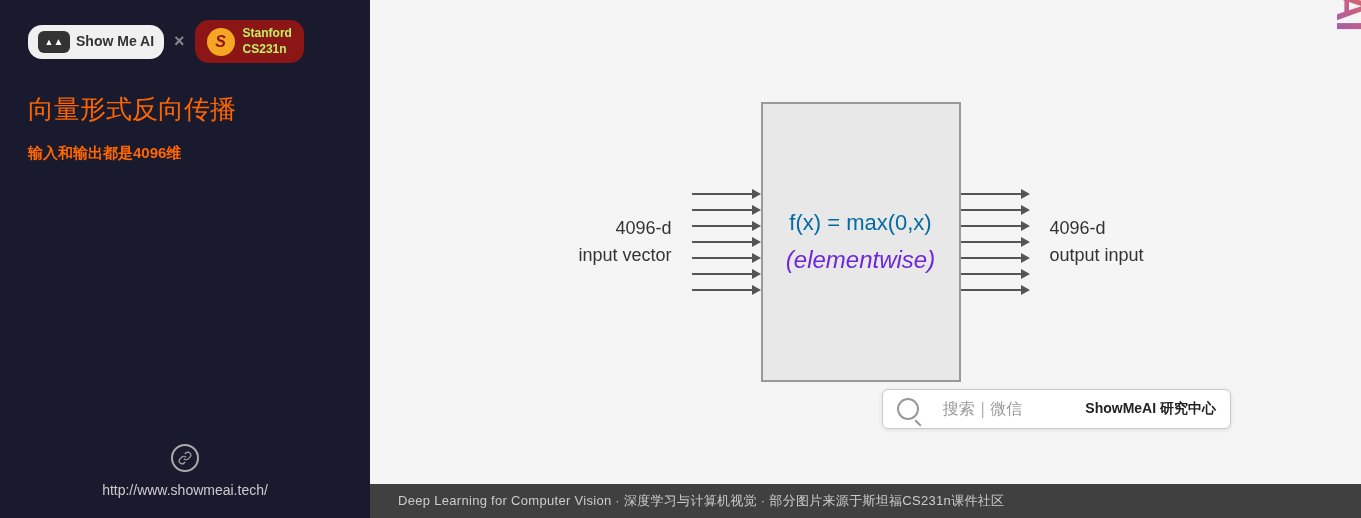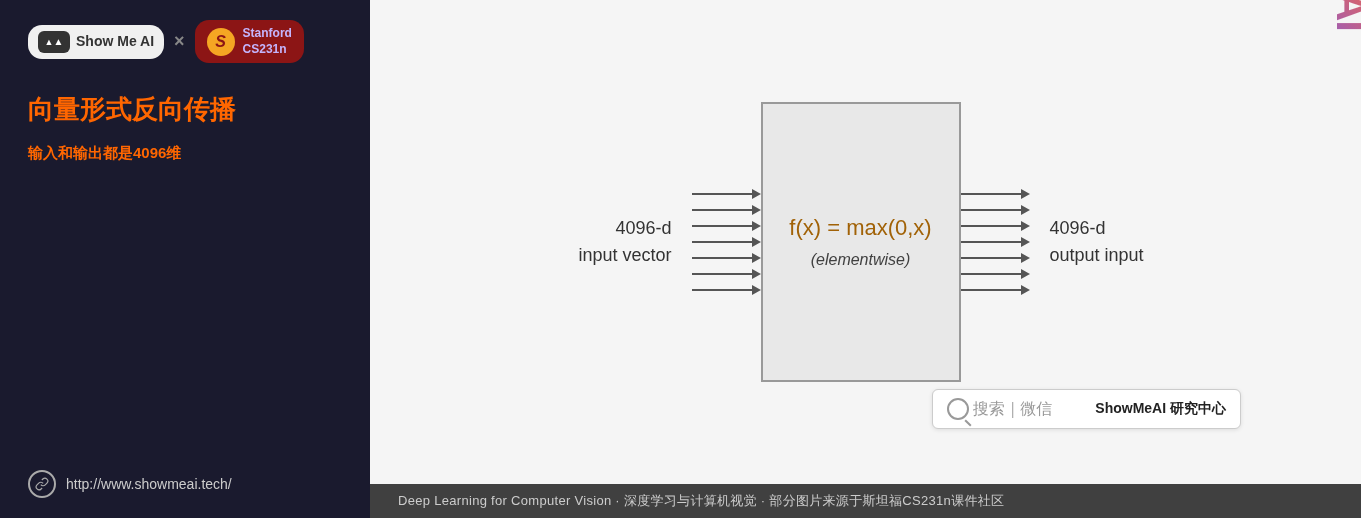--- a/index.html
+++ b/index.html
@@ -88,58 +88,59 @@
       display: flex;
       align-items: center;
       justify-content: center;
       font-weight: bold;
       font-size: 16px;
       color: #8c1515;
       font-style: italic;
     }
 
     .stanford-text {
-      color: #c4b5fd;
+      color: #bef264;
       font-size: 12px;
       font-weight: bold;
       line-height: 1.3;
     }
 
     
     .subtitle {
       color: #aaaacc;
       font-size: 18px;
       margin-bottom: 22px;
       line-height: 1.5;
     }
 
     
     .main-heading {
       color: #ff6600;
       font-size: 26px;
-      font-weight: bold;
+      font-weight: normal;
       margin-bottom: 14px;
       line-height: 1.4;
     }
 
     
     .description {
       color: #ff6600;
       font-size: 15px;
       font-weight: bold;
       line-height: 1.5;
       margin-bottom: auto;
     }
 
     
     .footer-link {
       display: flex;
       align-items: center;
       gap: 10px;
       margin-top: 20px;
+      flex-direction: column;
     }
 
     .footer-icon {
       width: 28px;
       height: 28px;
       border: 2px solid #aaa;
       border-radius: 50%;
       display: flex;
       align-items: center;
       justify-content: center;
@@ -201,55 +202,55 @@
       border: 2px solid #999;
       display: flex;
       flex-direction: column;
       align-items: center;
       justify-content: center;
       gap: 10px;
     }
 
     .relu-formula {
       font-size: 22px;
-      color: #a16207;
+      color: #0369a1;
       font-weight: normal;
     }
 
     .relu-elementwise {
-      font-size: 16px;
-      color: #404040;
+      font-size: 24px;
+      color: #6d28d9;
       font-style: italic;
       text-align: center;
     }
 
     .output-label {
       text-align: left;
       margin-left: 20px;
       min-width: 110px;
     }
 
     .output-label-text {
       font-size: 18px;
       color: #333;
       line-height: 1.5;
     }
 
     
     .search-bar {
       position: absolute;
       bottom: 55px;
-      right: 120px;
+      right: 130px;
       display: flex;
       align-items: center;
       background: white;
       border: 1.5px solid #ccc;
       border-radius: 6px;
       padding: 8px 14px;
-      gap: 4px;
+      gap: 24px;
       box-shadow: 0 1px 4px rgba(0,0,0,0.1);
     }
 
     .search-icon-circle {
       width: 22px;
       height: 22px;
       border: 2px solid #999;
       border-radius: 50%;
       position: relative;
       flex-shrink: 0;

